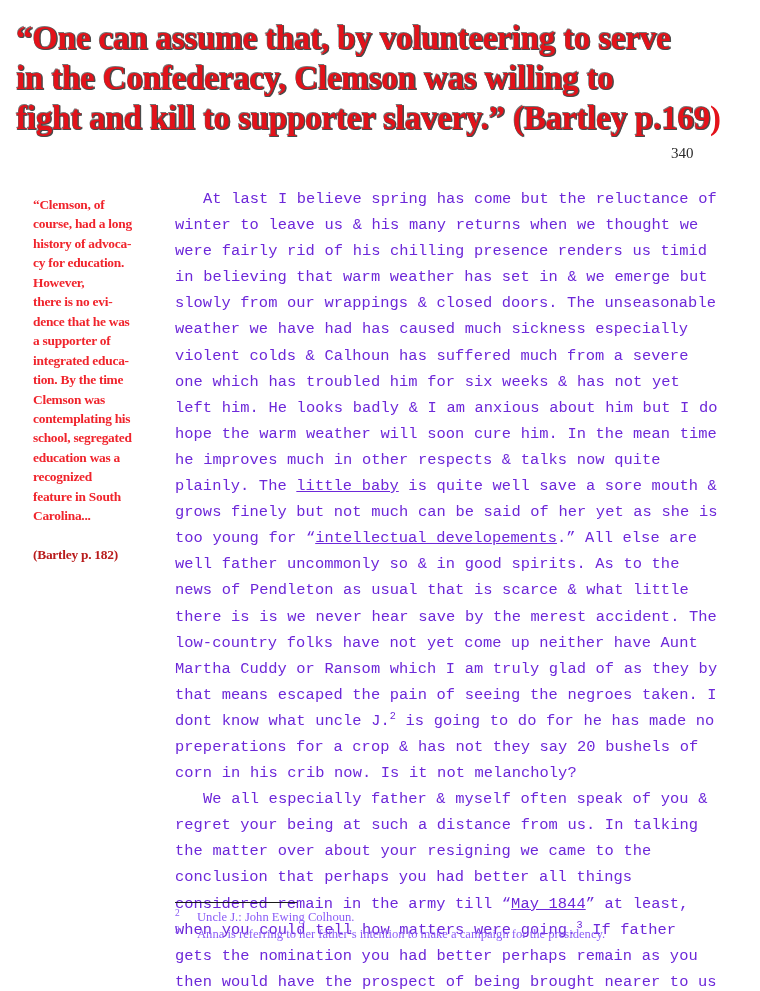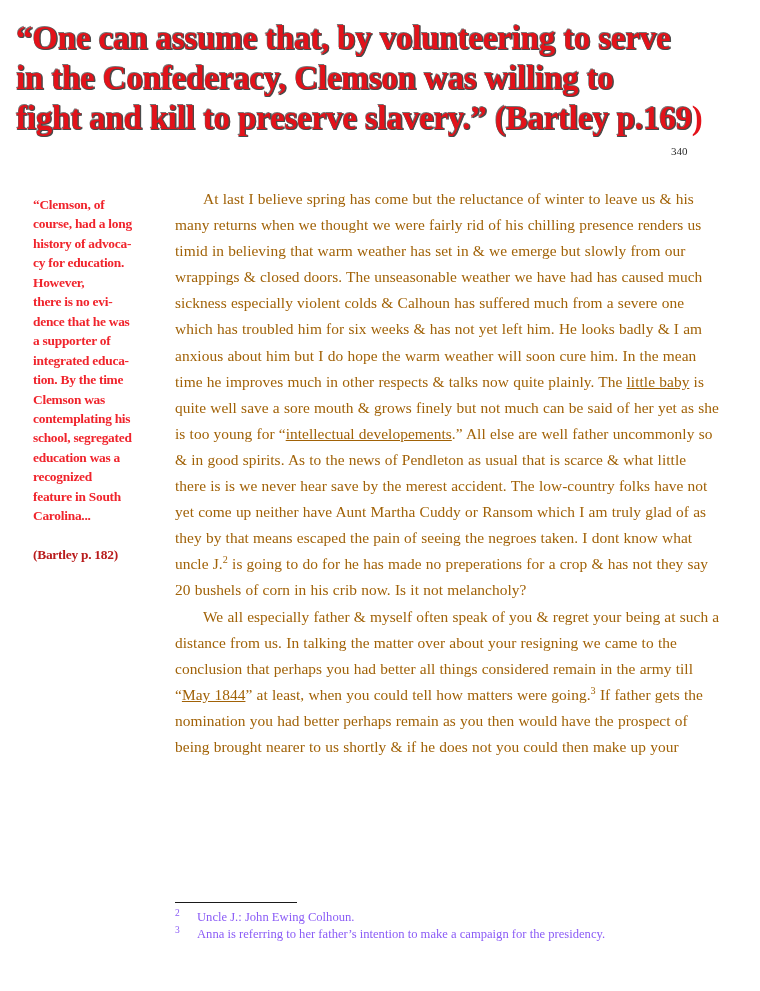--- a/index.html
+++ b/index.html
@@ -39,21 +39,21 @@
       -0.6px -0.6px 0 #777777;
   }
   .head-line .plain-tail {
     text-shadow: none;
     color: #e3121a;
   }
   #page-number {
     position: absolute;
     left: 671px;
     top: 145px;
-    font-size: 11px;
+    font-size: 15px;
     color: #2b2b2b;
     font-family: "Liberation Serif", "DejaVu Serif", serif;
   }
 
   
   #sidebar {
     position: absolute;
     left: 33px;
     top: 195px;
     width: 116px;
@@ -80,24 +80,24 @@
 
   
   #body-col {
     position: absolute;
     left: 175px;
     top: 186px;
     width: 545px;
   }
   .body-para {
     margin: 0;
-    font-family: Liberation Serif, serif;
+    font-family: Liberation Mono, monospace;
     font-size: 15.4px;
     line-height: 26.1px;
-    color: #a16207;
+    color: #6d28d9;
     text-indent: 28px;
     letter-spacing: 0.05px;
     word-spacing: 0.3px;
   }
   .body-para u { text-decoration: underline; }
   .body-para sup {
     font-size: 0.66em;
     vertical-align: super;
     line-height: 0;
   }
@@ -130,21 +130,21 @@
     line-height: 0;
   }
   .footnote .fn-text { }
 </style>
 </head>
 <body>
 
 <div id="heading">
   <div class="head-line">“One can assume that, by volunteering to serve</div>
   <div class="head-line">in the Confederacy, Clemson was willing to</div>
-  <div class="head-line"><span>fight and kill to preserve slavery.” (Bartley p.169</span><span class="plain-tail">)</span></div>
+  <div class="head-line"><span>fight and kill to supporter slavery.” (Bartley p.169</span><span class="plain-tail">)</span></div>
 </div>
 
 <div id="page-number">340</div>
 
 <aside id="sidebar">
   <p class="side-para">“Clemson, of
 course, had a long
 history of advoca-
 cy for education.
 However,

